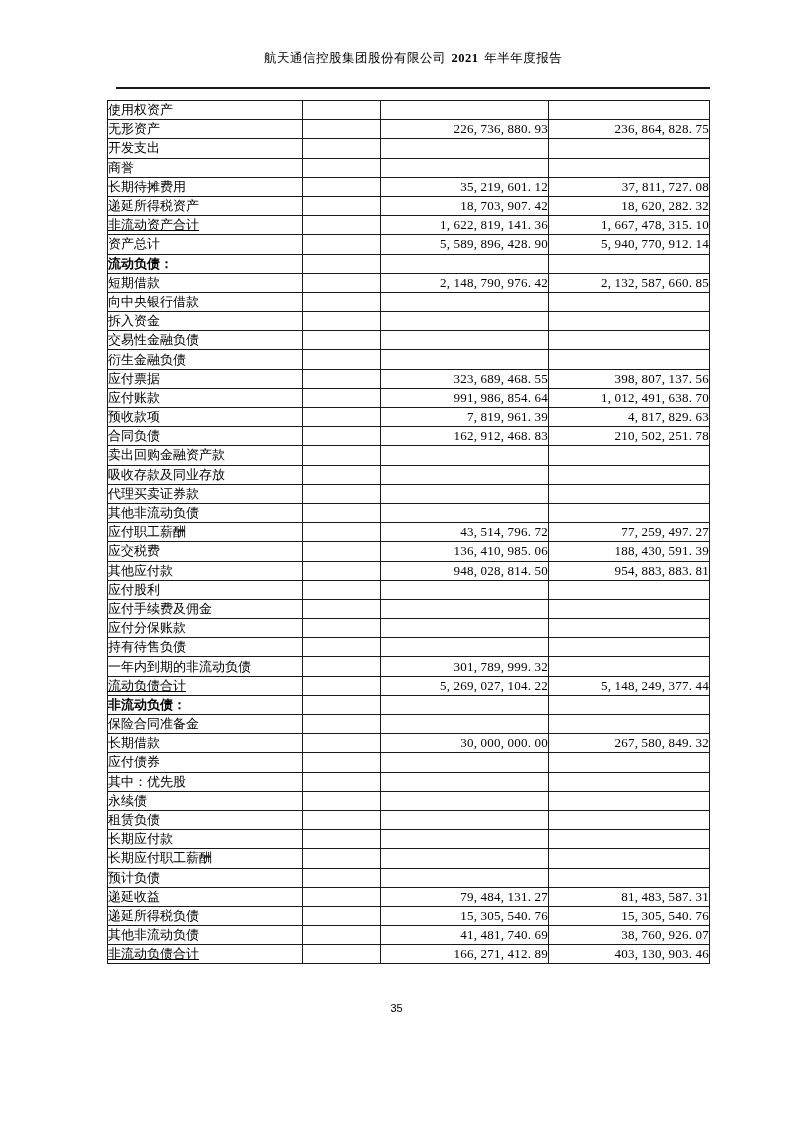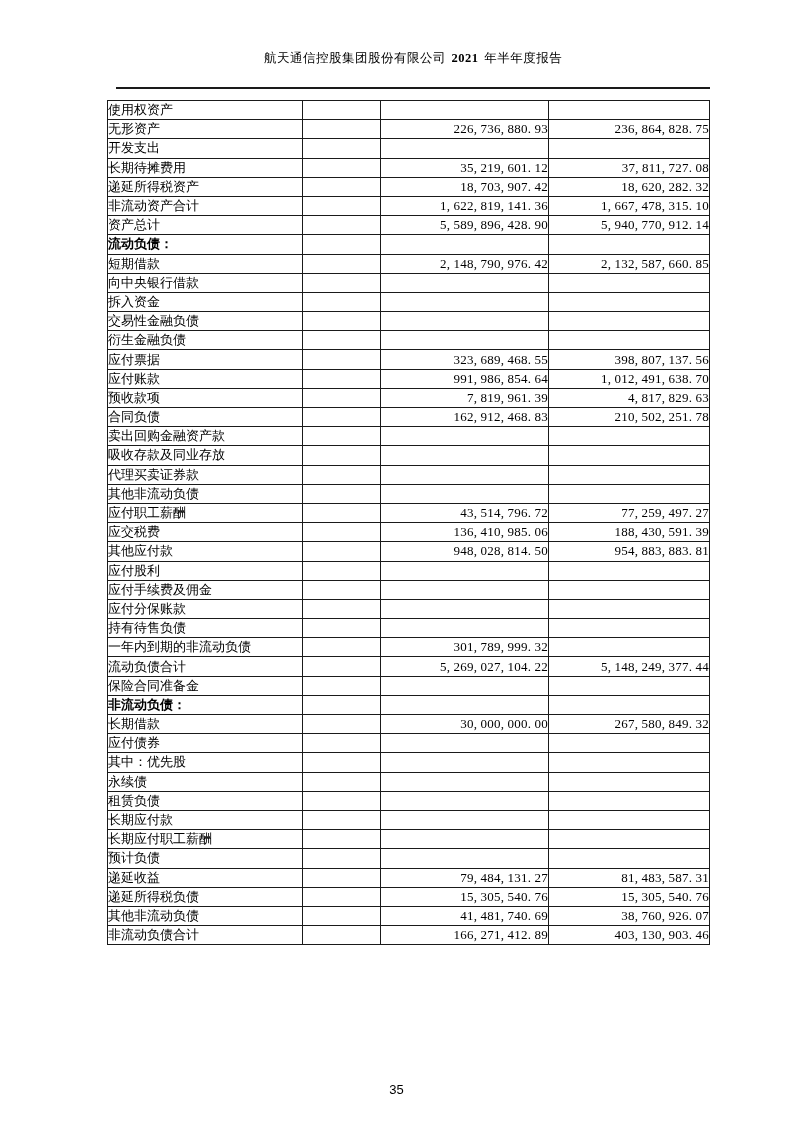--- a/index.html
+++ b/index.html
@@ -45,31 +45,31 @@
     font-size: 13px;
     padding: 0;
     overflow: hidden;
     white-space: nowrap;
   }
   td.c-label { text-align: left; }
   td.c-amt   { text-align: right; padding-right: 9px; letter-spacing: 0.2px; }
   td.c-notes { }
   .ind-0 { padding-left: 6px;  font-weight: bold; }
   .ind-1 { padding-left: 20px; }
-  .ind-2 { padding-left: 31px; }
+  .ind-2 { padding-left: 31px; text-decoration: underline; }
   .ind-3 { padding-left: 43px; }
   .ind-4 { padding-left: 62px; }
   .page-number {
     position: absolute;
-    top: 1082px;
+    top: 1002px;
     left: 0;
     width: 100%;
     text-align: center;
     font-family: "Liberation Sans", "DejaVu Sans", sans-serif;
-    font-size: 13px;
+    font-size: 11px;
   }
 </style>
 </head>
 <body>
 
 <div class="page">
 
   <div class="report-header">
     <span>航天通信控股集团股份有限公司</span>
     <span class="year">2021</span>
@@ -96,20 +96,26 @@
           <td class="c-amt">226, 736, 880. 93</td>
           <td class="c-amt">236, 864, 828. 75</td>
         </tr>
         <tr>
           <td class="c-label ind-1">开发支出</td>
           <td class="c-notes"></td>
           <td class="c-amt"></td>
           <td class="c-amt"></td>
         </tr>
         <tr>
+          <td class="c-label ind-1">商誉</td>
+          <td class="c-notes"></td>
+          <td class="c-amt"></td>
+          <td class="c-amt"></td>
+        </tr>
+        <tr>
           <td class="c-label ind-1">长期待摊费用</td>
           <td class="c-notes"></td>
           <td class="c-amt">35, 219, 601. 12</td>
           <td class="c-amt">37, 811, 727. 08</td>
         </tr>
         <tr>
           <td class="c-label ind-1">递延所得税资产</td>
           <td class="c-notes"></td>
           <td class="c-amt">18, 703, 907. 42</td>
           <td class="c-amt">18, 620, 282. 32</td>
@@ -258,27 +264,27 @@
           <td class="c-amt">301, 789, 999. 32</td>
           <td class="c-amt"></td>
         </tr>
         <tr>
           <td class="c-label ind-2">流动负债合计</td>
           <td class="c-notes"></td>
           <td class="c-amt">5, 269, 027, 104. 22</td>
           <td class="c-amt">5, 148, 249, 377. 44</td>
         </tr>
         <tr>
+          <td class="c-label ind-0">非流动负债：</td>
+          <td class="c-notes"></td>
+          <td class="c-amt"></td>
+          <td class="c-amt"></td>
+        </tr>
+        <tr>
           <td class="c-label ind-1">保险合同准备金</td>
-          <td class="c-notes"></td>
-          <td class="c-amt"></td>
-          <td class="c-amt"></td>
-        </tr>
-        <tr>
-          <td class="c-label ind-0">非流动负债：</td>
           <td class="c-notes"></td>
           <td class="c-amt"></td>
           <td class="c-amt"></td>
         </tr>
         <tr>
           <td class="c-label ind-1">长期借款</td>
           <td class="c-notes"></td>
           <td class="c-amt">30, 000, 000. 00</td>
           <td class="c-amt">267, 580, 849. 32</td>
         </tr>

